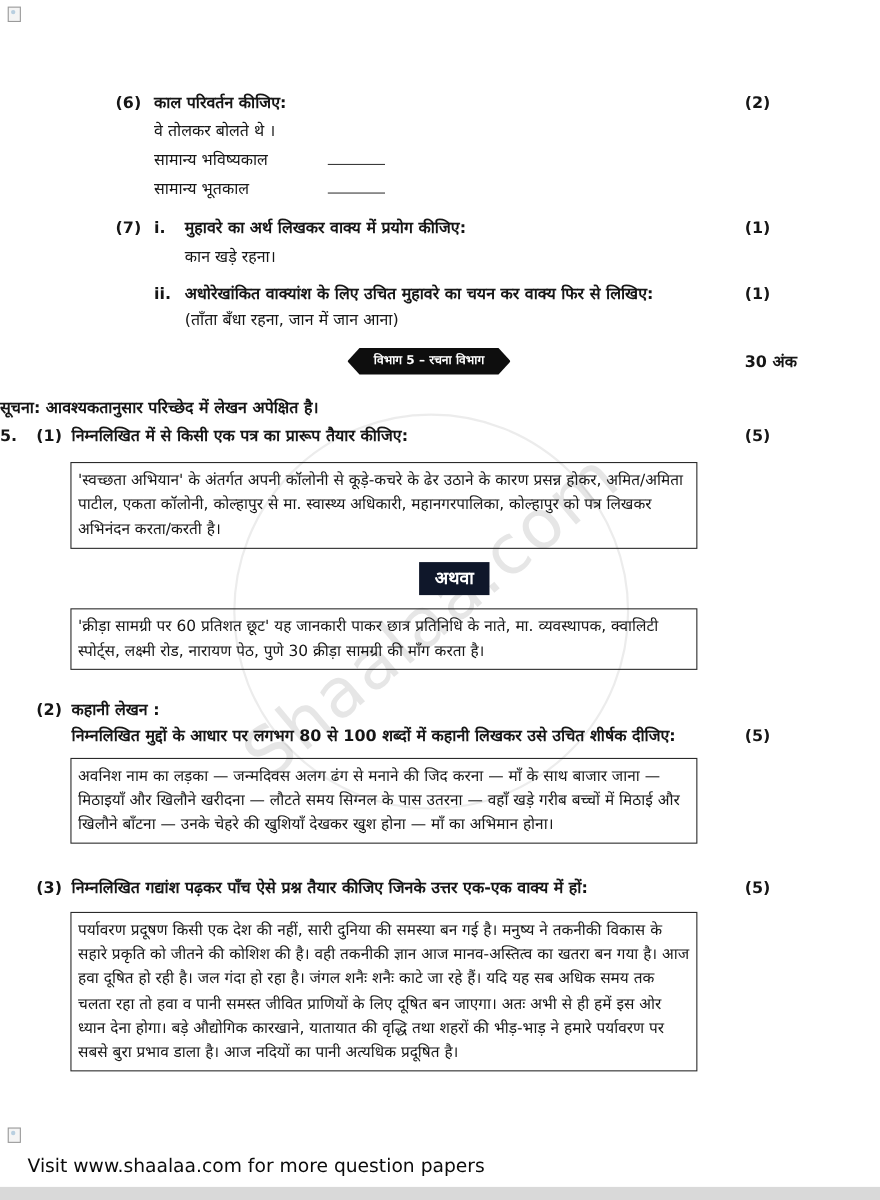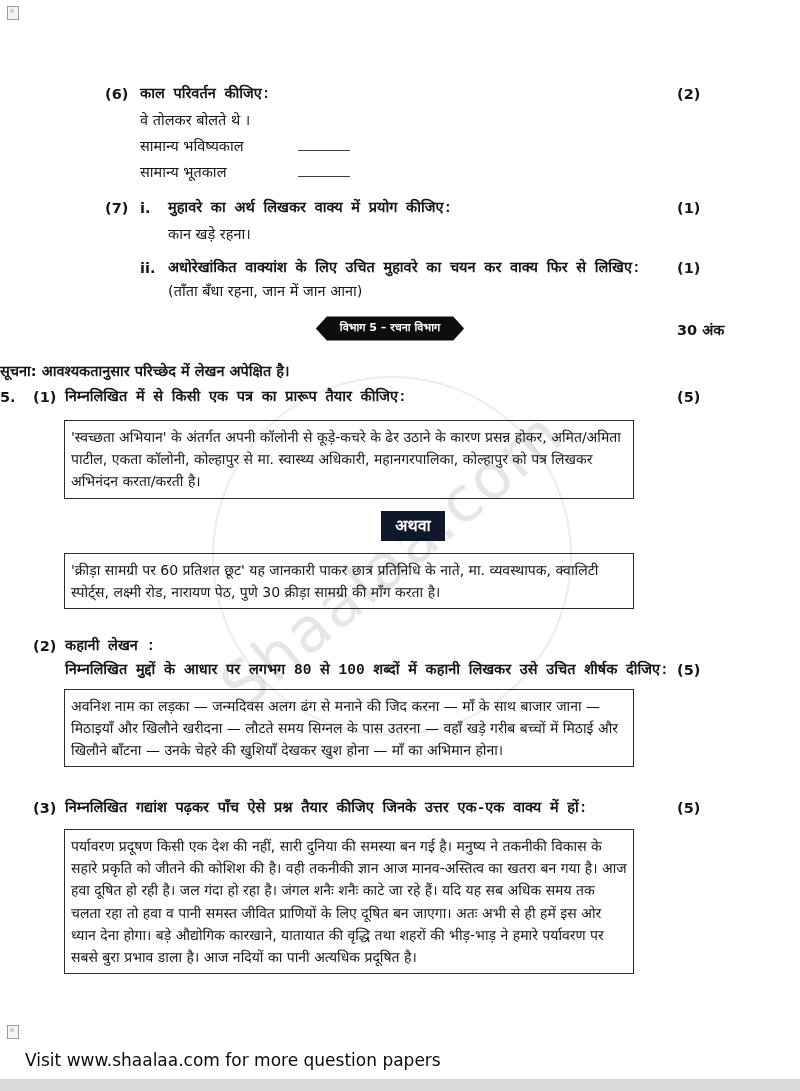--- a/index.html
+++ b/index.html
@@ -11,21 +11,21 @@
     color:#161616; font-size:14.5px; line-height:1.65;
   }
   .content { position:relative; z-index:2; padding-top:83px; }
   .row { display:flex; align-items:flex-start; }
   .g105 { padding-left:105px; }
   .g75  { }
   .num    { flex:0 0 35px; font-weight:700; }
   .num1   { flex:0 0 33px; font-weight:700; }
   .num2   { flex:0 0 32px; font-weight:700; }
   .subnum { flex:0 0 28px; font-weight:700; }
-  .qbody  { flex:1 1 auto;font-family:Liberation Mono, monospace; }
+  .qbody  { flex:1 1 auto; }
   .marks  { flex:0 0 123px; font-weight:700; }
   .marks-end { align-self:flex-end; }
   .bold { font-weight:700; }
   .line140 { margin-left:140px; margin-right:123px; }
   .line168 { margin-left:168px; margin-right:100px; }
   .label-fixed { display:inline-block; width:118px; }
   .blank { display:inline-block; width:52px; height:0.95em; margin-left:40px; border-bottom:1.4px solid #3a3a3a; }
   .ul { text-decoration:underline; text-underline-offset:3px; }
   .qbox {
     margin-left:64px; width:570px;

